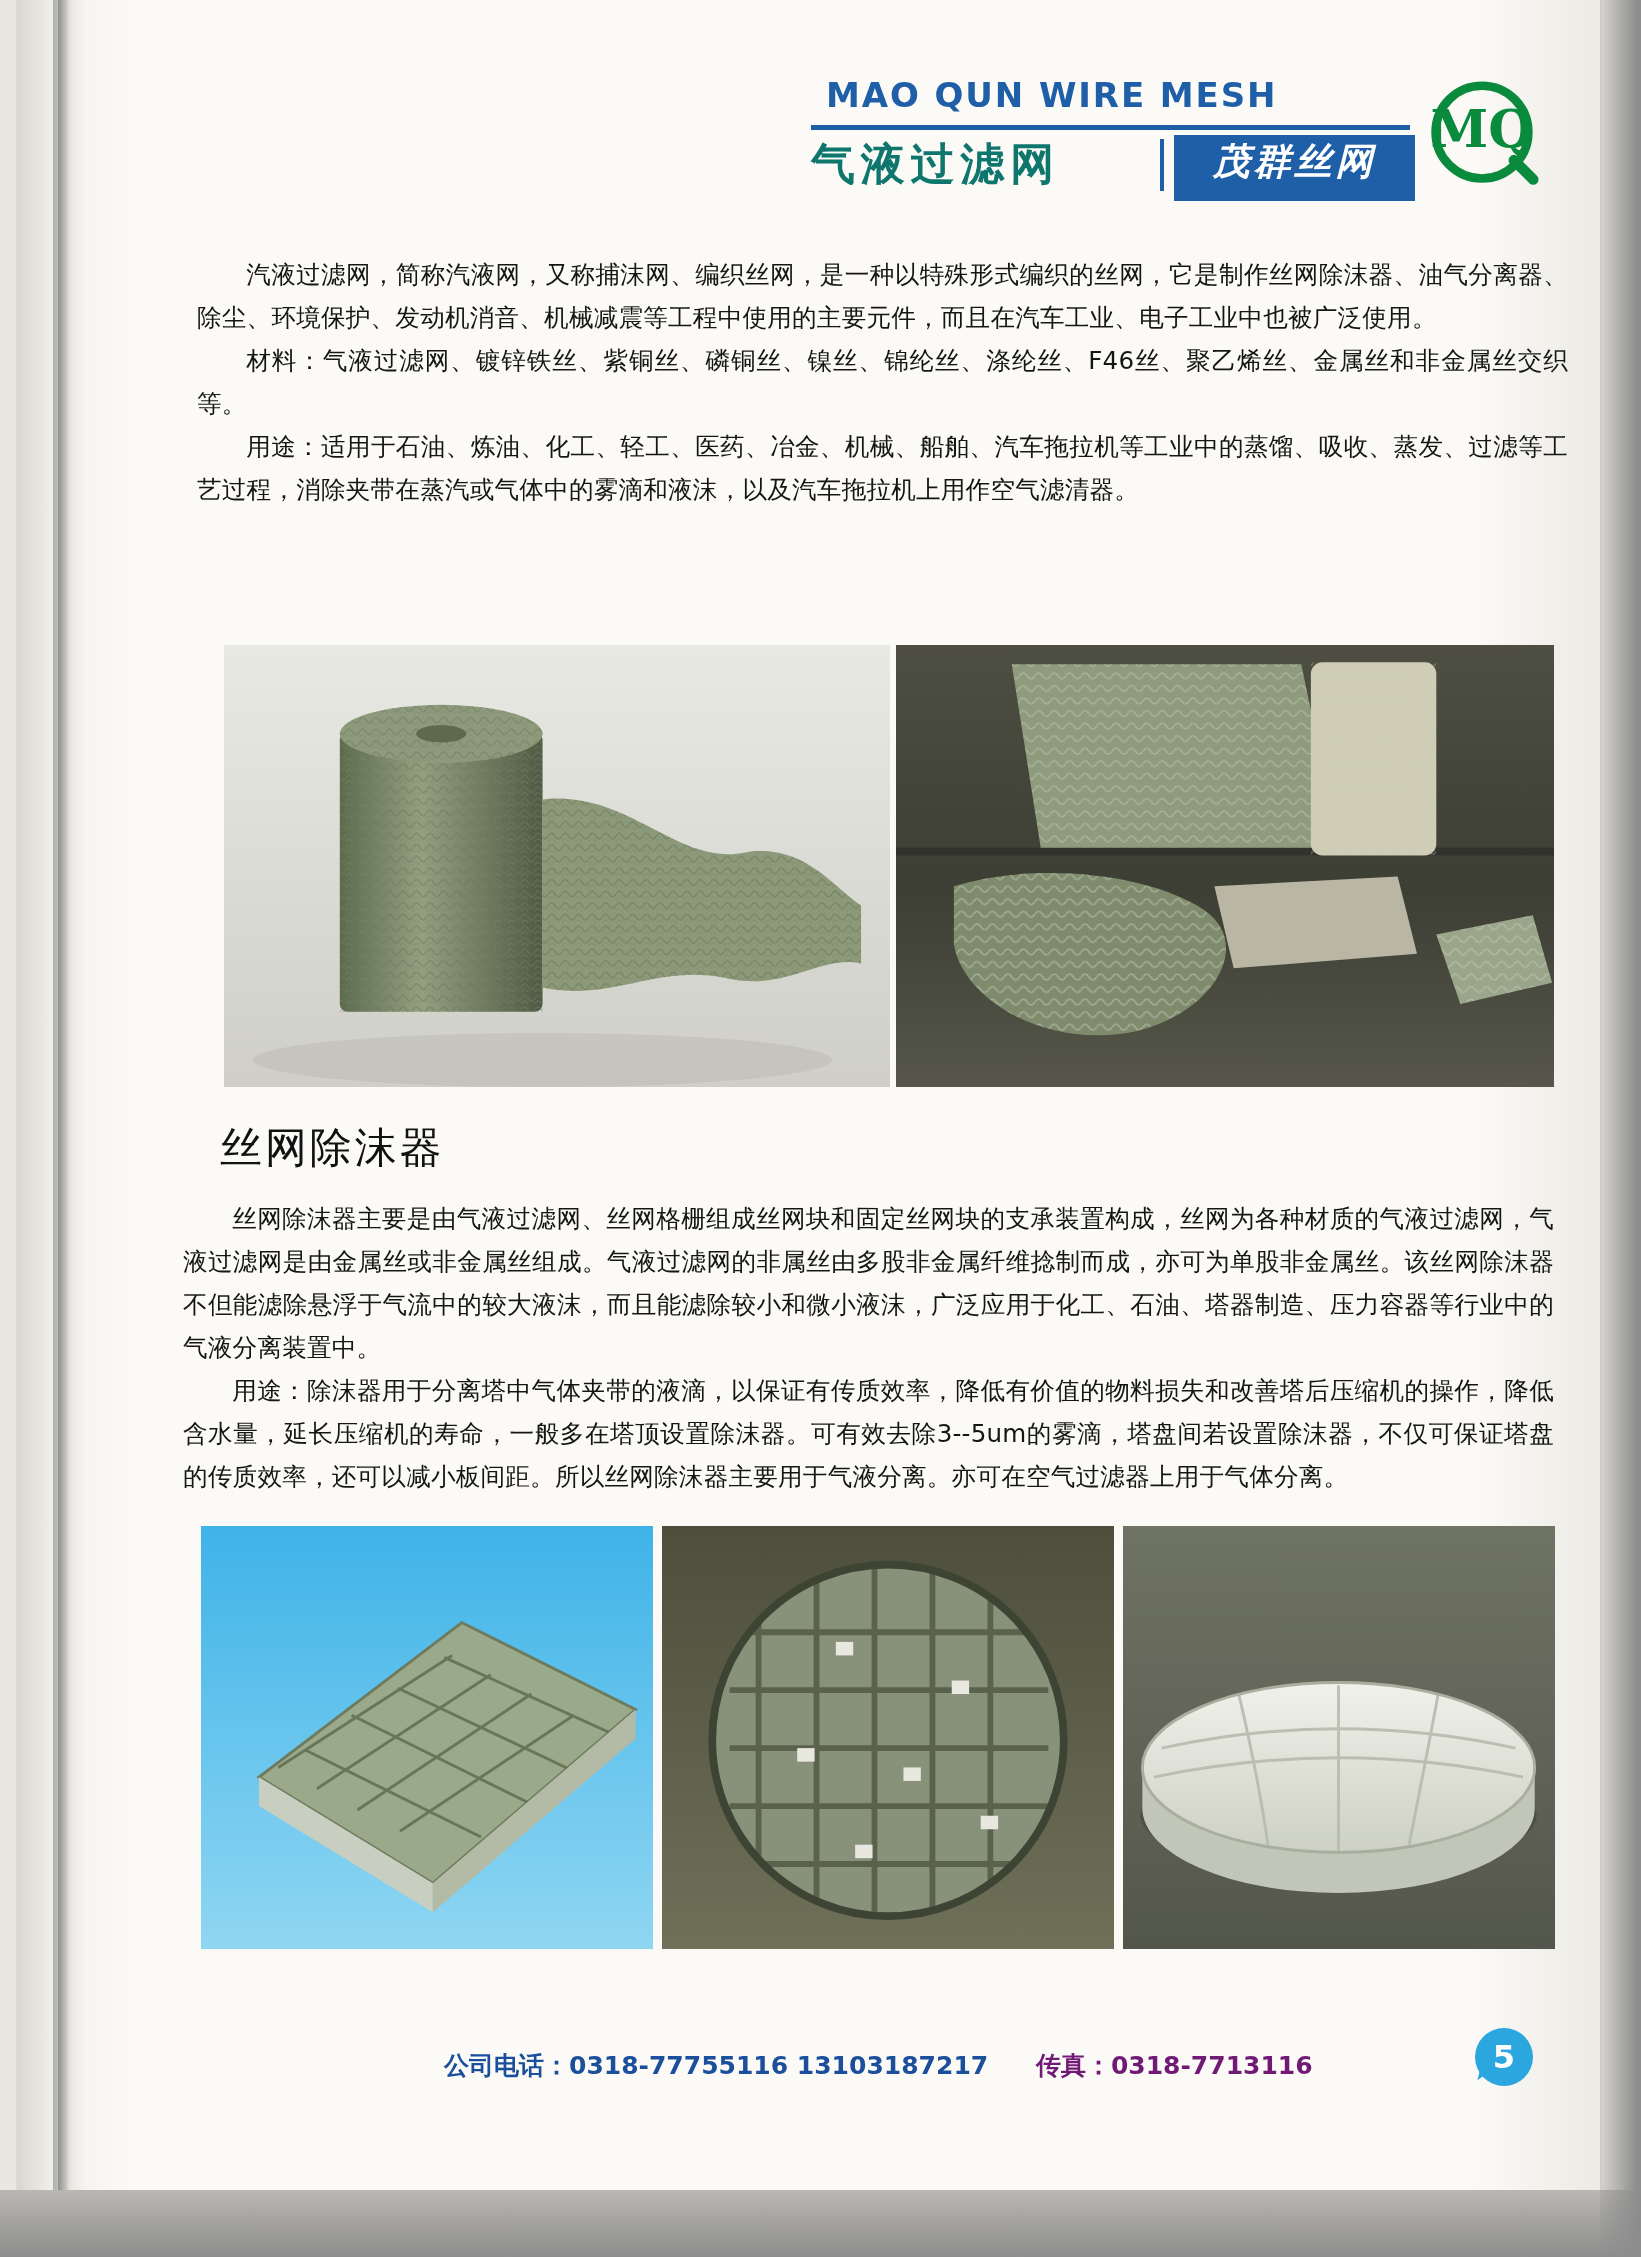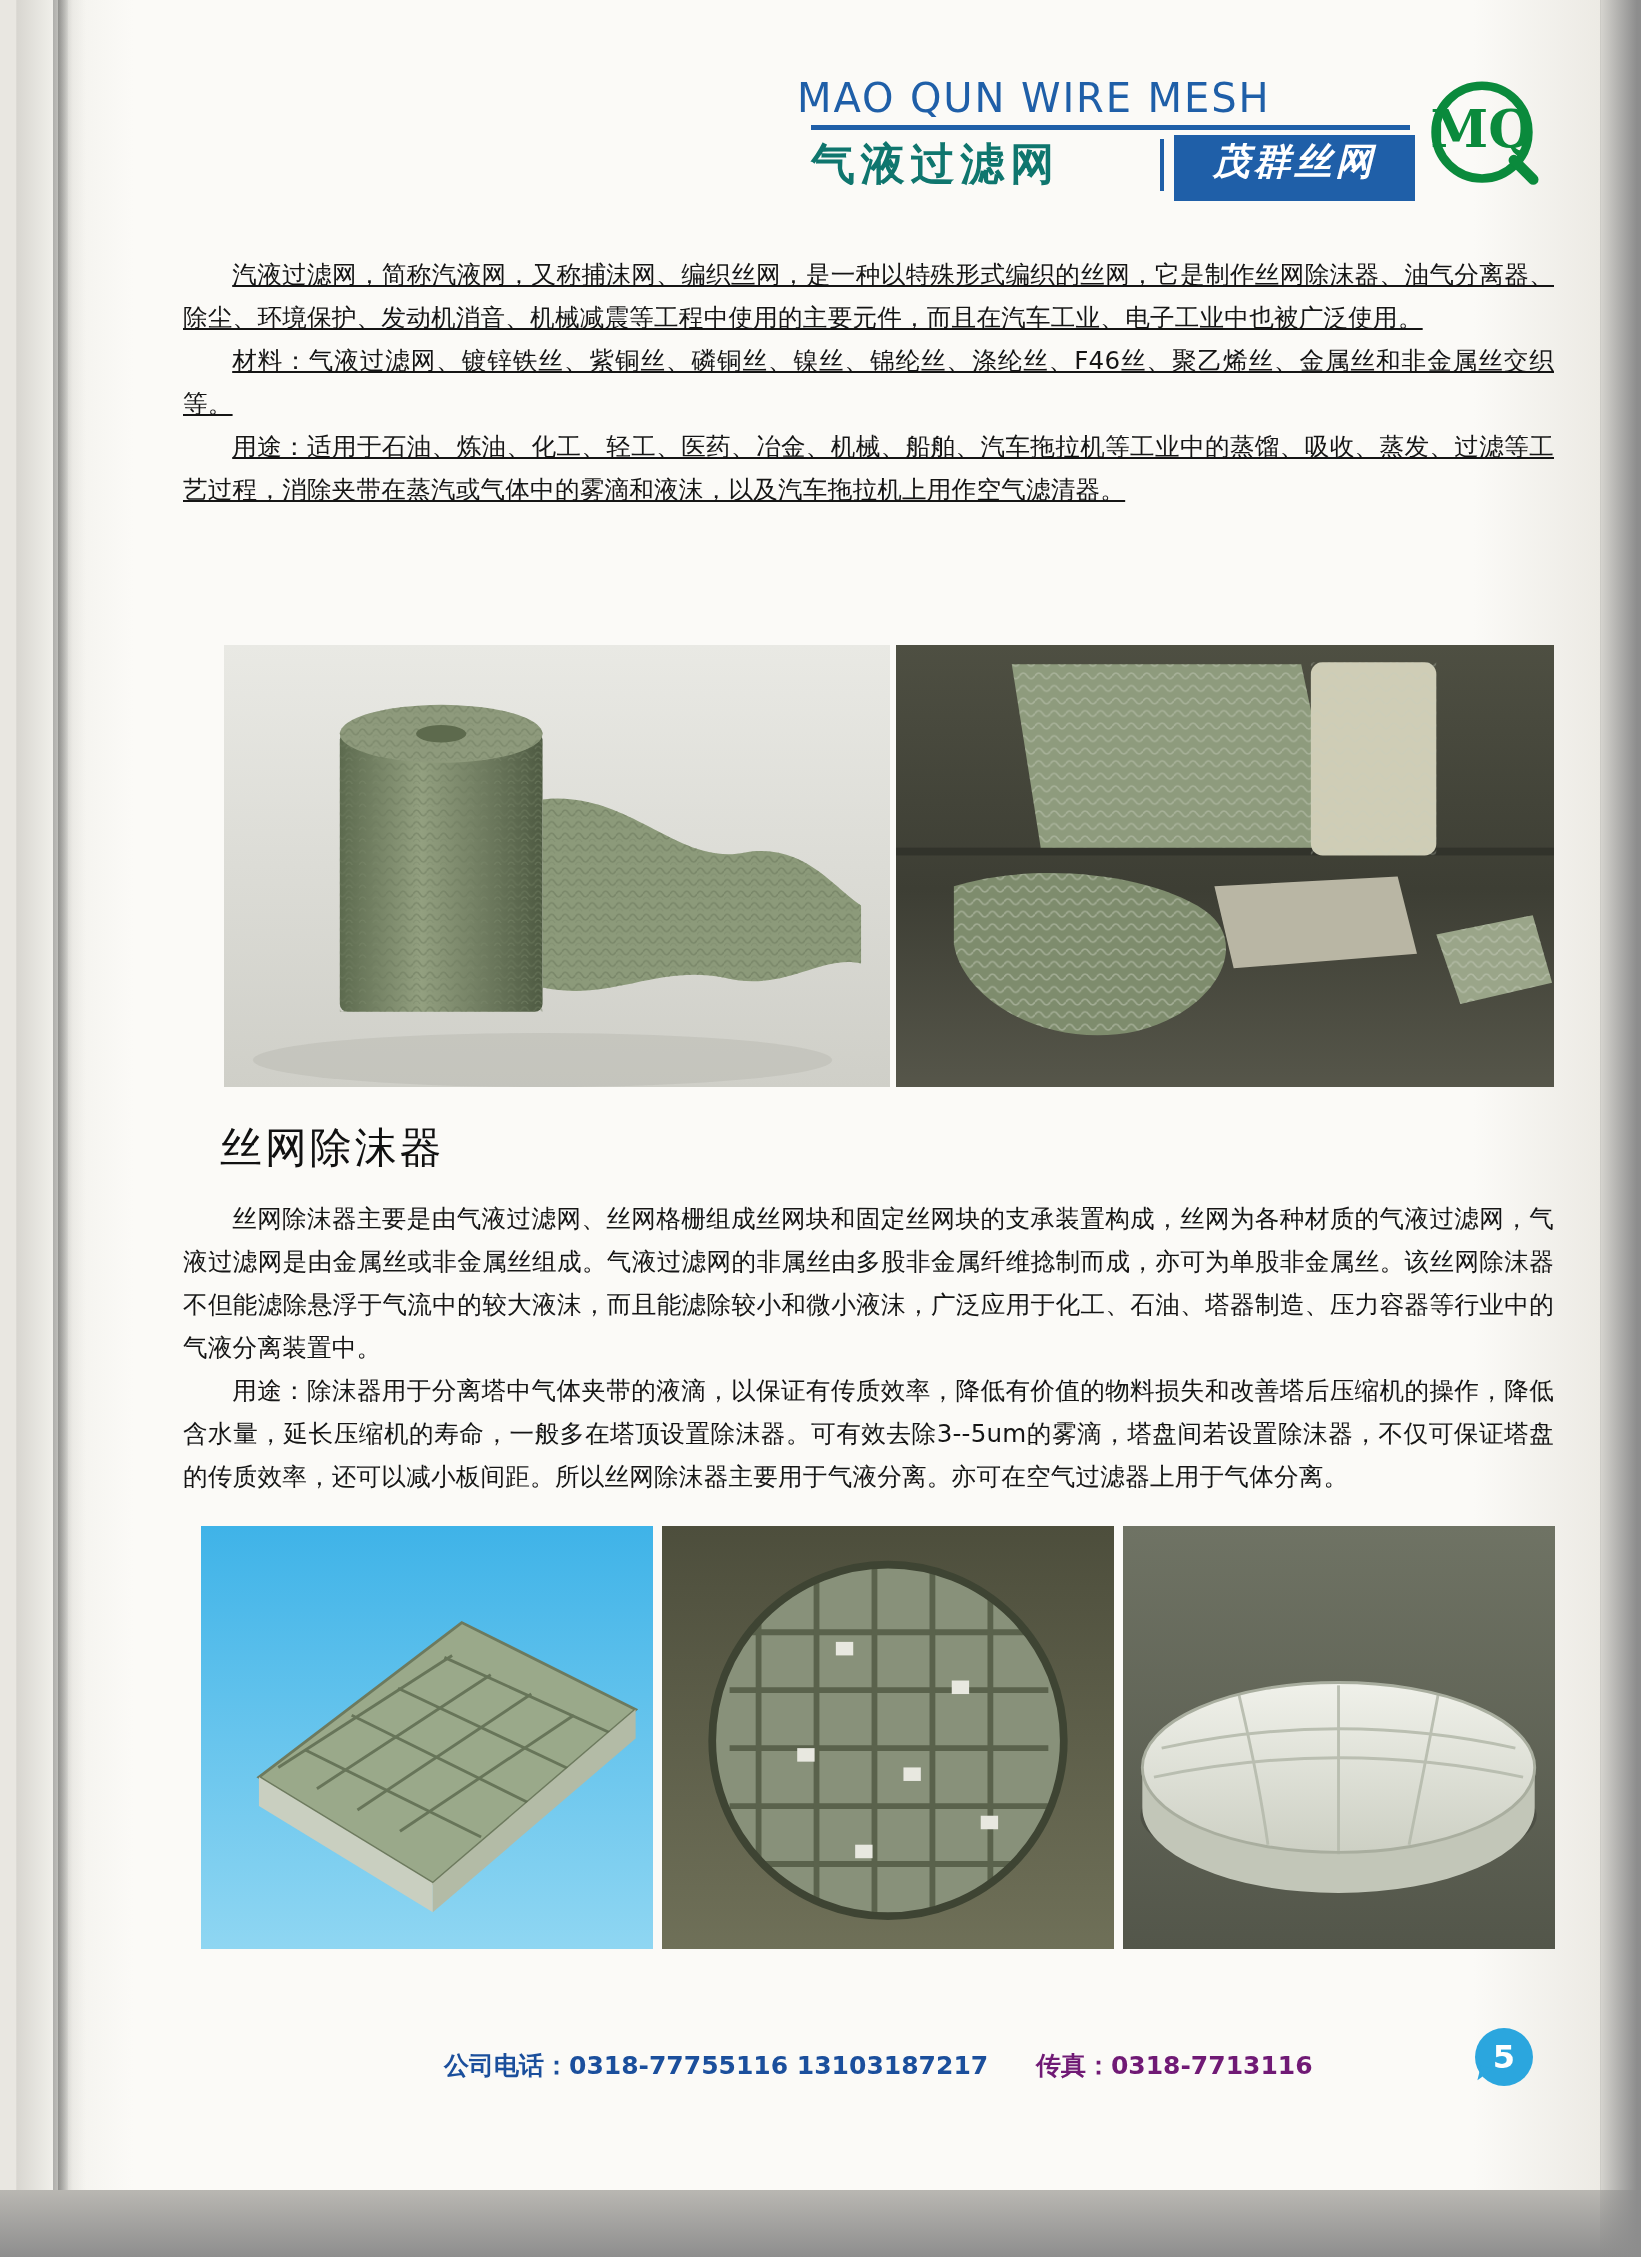--- a/index.html
+++ b/index.html
@@ -64,25 +64,25 @@
   
   .header {
     position: absolute;
     left: 772px;
     top: 75px;
     width: 695px;
     height: 140px;
   }
   .brand-en {
     position: absolute;
-    left: 25px;
+    left: 54px;
     top: 0px;
     font-family: "DejaVu Sans", "Liberation Sans", sans-serif;
-    font-weight: normal;
-    font-size: 40px;
+    font-weight: bold;
+    font-size: 34px;
     letter-spacing: 1.9px;
     color: #1f5fa8;
     white-space: nowrap;
   }
   .brand-rule {
     position: absolute;
     left: 39px;
     top: 50px;
     width: 599px;
     height: 4.8px;
@@ -135,21 +135,21 @@
   .text-block {
     position: absolute;
     color: #151515;
     font-size: 24.6px;
     line-height: 43px;
     letter-spacing: 0.2px;
     text-align: justify;
   }
   .p { margin: 0; text-indent: 2em; }
 
-  #intro { left: 183px; top: 253px; width: 1371px; text-decoration: underline; }
+  #intro { left: 197px; top: 253px; width: 1371px; }
   #section2 { left: 183px; top: 1197px; width: 1371px; }
 
   .section-title {
     position: absolute;
     left: 220px;
     top: 1120px;
     font-size: 42px;
     font-weight: normal;
     letter-spacing: 2.9px;
     color: #111;

